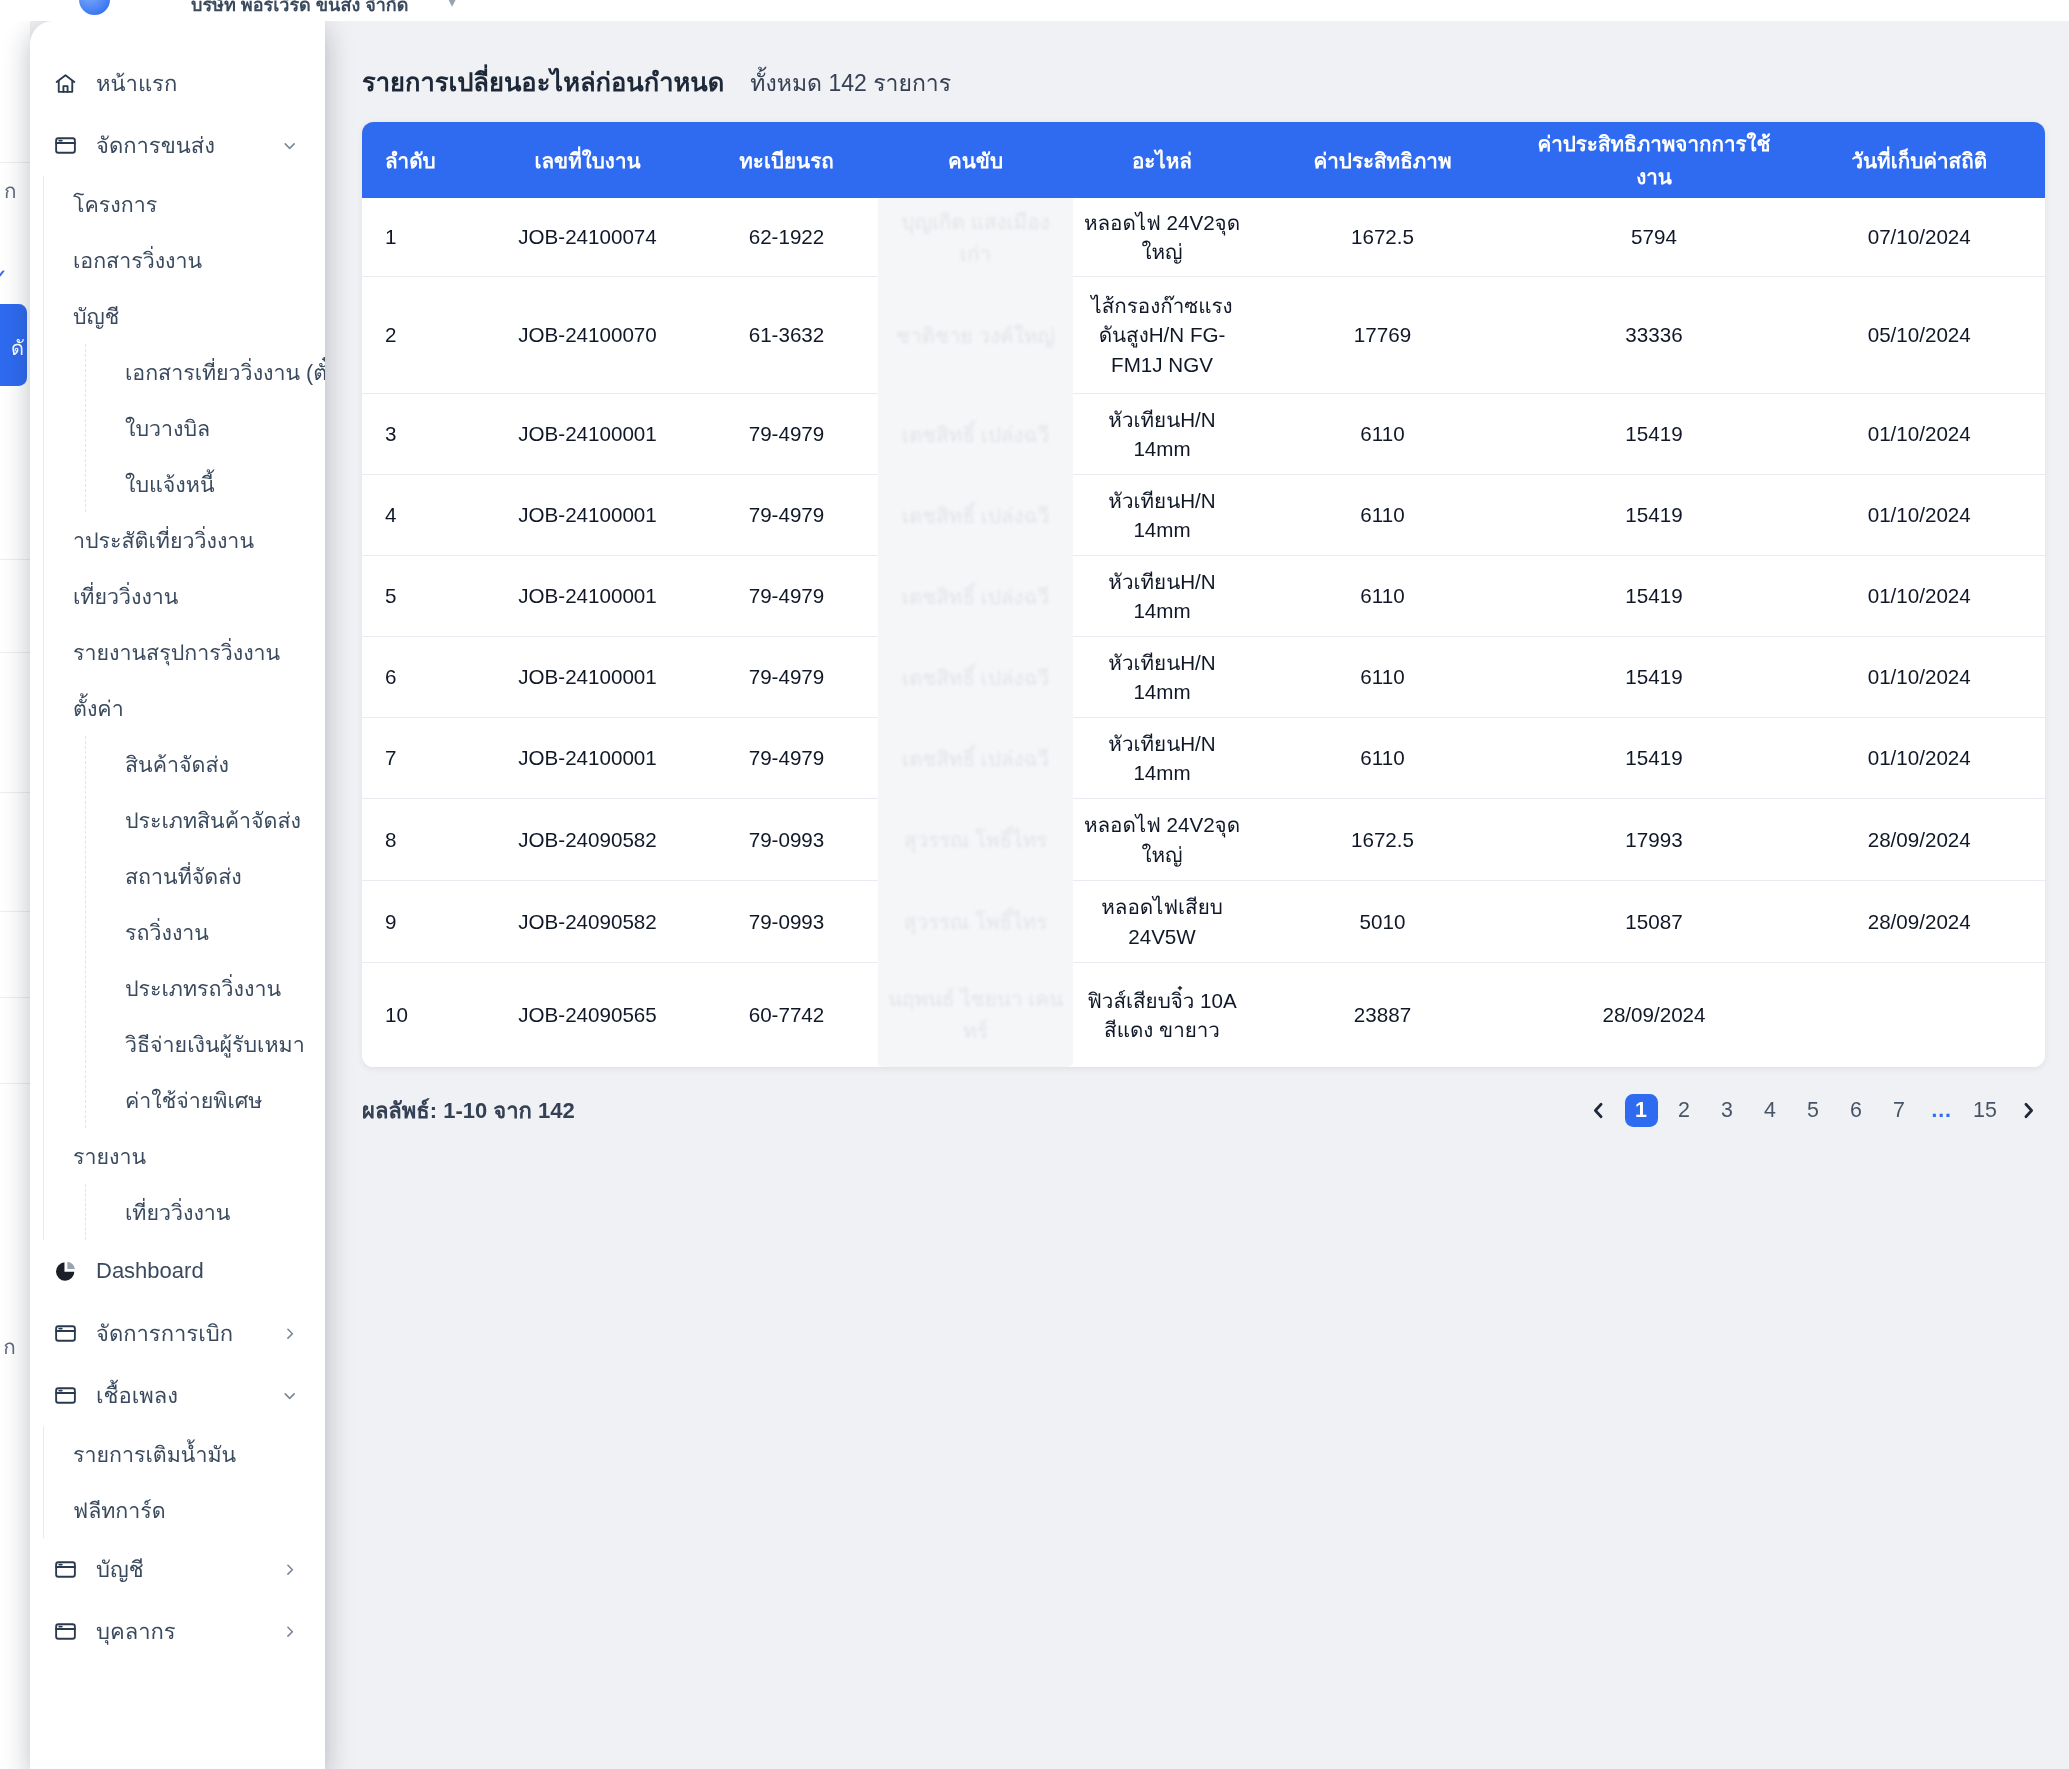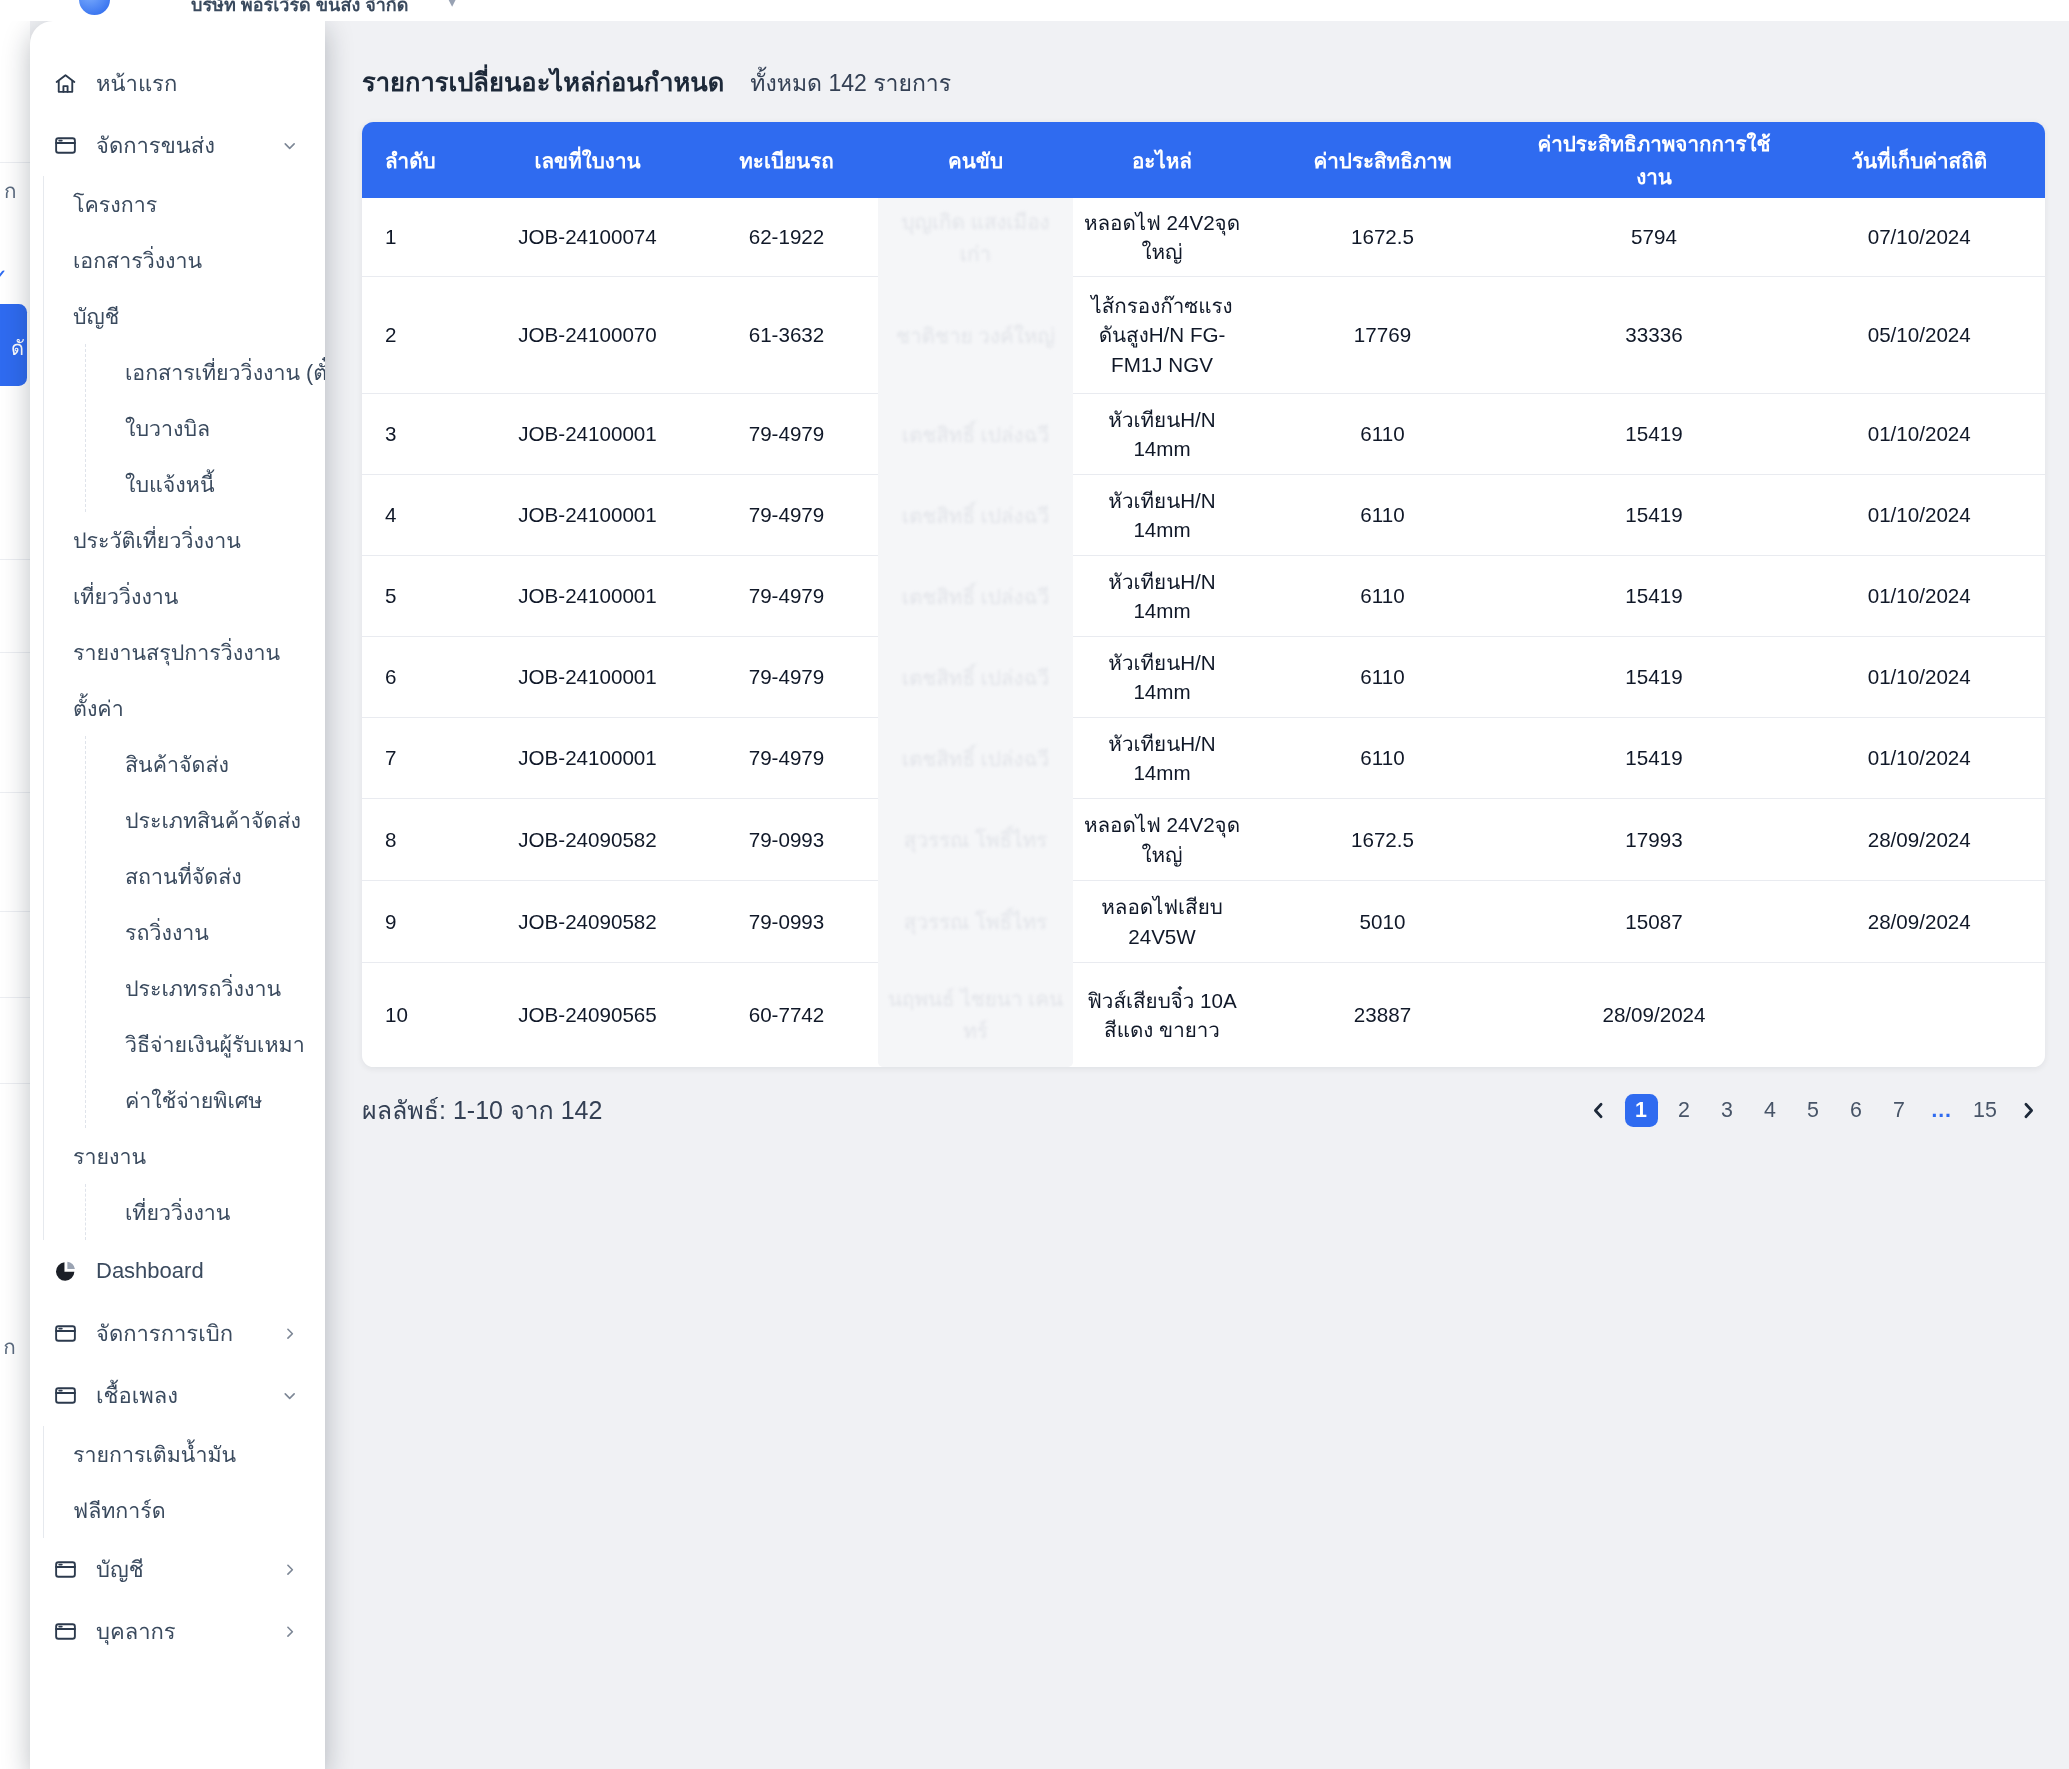--- a/index.html
+++ b/index.html
@@ -48,21 +48,21 @@
   .thead .h.first{text-align:left;padding-left:23px;}
   .td{display:flex;align-items:center;justify-content:center;text-align:center;font-size:20.6px;color:#101828;
       border-bottom:0.8px solid #e9ebf0;padding:6.6px;box-sizing:border-box;line-height:1.45;}
   .td.first{justify-content:flex-start;padding-left:23px;}
   .td.driver{border-bottom:none;background:#f5f6f8;}
   .trow:last-child .td{border-bottom:none;}
   .trow:last-child .td.driver{border-radius:0 0 5px 5px;}
   .driver-name{color:#e2e4e9;filter:blur(1.6px);line-height:1.55;}
   
   .tfoot{display:flex;align-items:center;justify-content:space-between;margin-top:21.4px;height:43px;}
-  .results{font-size:25px;color:#344054;font-weight:400;}
+  .results{font-size:22px;color:#344054;font-weight:700;}
   .pager{display:flex;align-items:center;gap:10px;}
   .pg-btn{min-width:33px;height:33px;border-radius:8.2px;display:flex;align-items:center;justify-content:center;
           font-size:21.4px;color:#475467;cursor:pointer;padding:0 3.3px;box-sizing:border-box;}
   .pg-btn.active{background:#2F6BF0;color:#ffffff;font-weight:700;}
   .pg-btn.ellipsis{color:#2F6BF0;letter-spacing:1.6px;font-weight:700;}
   .pg-nav{width:33px;height:33px;display:flex;align-items:center;justify-content:center;color:#1d2939;cursor:pointer;}
 </style>
 </head>
 <body>
 
@@ -125,21 +125,21 @@
           <span class="s-label">เอกสารเที่ยววิ่งงาน (ตั๋ว)</span>
         </div>
         <div class="s-row ">
           <span class="s-label">ใบวางบิล</span>
         </div>
         <div class="s-row ">
           <span class="s-label">ใบแจ้งหนี้</span>
         </div>
       </div>
       <div class="s-row ">
-        <span class="s-label">ประวัติเที่ยววิ่งงาน</span>
+        <span class="s-label">าประสัติเที่ยววิ่งงาน</span>
       </div>
       <div class="s-row ">
         <span class="s-label">เที่ยววิ่งงาน</span>
       </div>
       <div class="s-row ">
         <span class="s-label">รายงานสรุปการวิ่งงาน</span>
       </div>
       <div class="s-row ">
         <span class="s-label">ตั้งค่า</span>
       </div>

